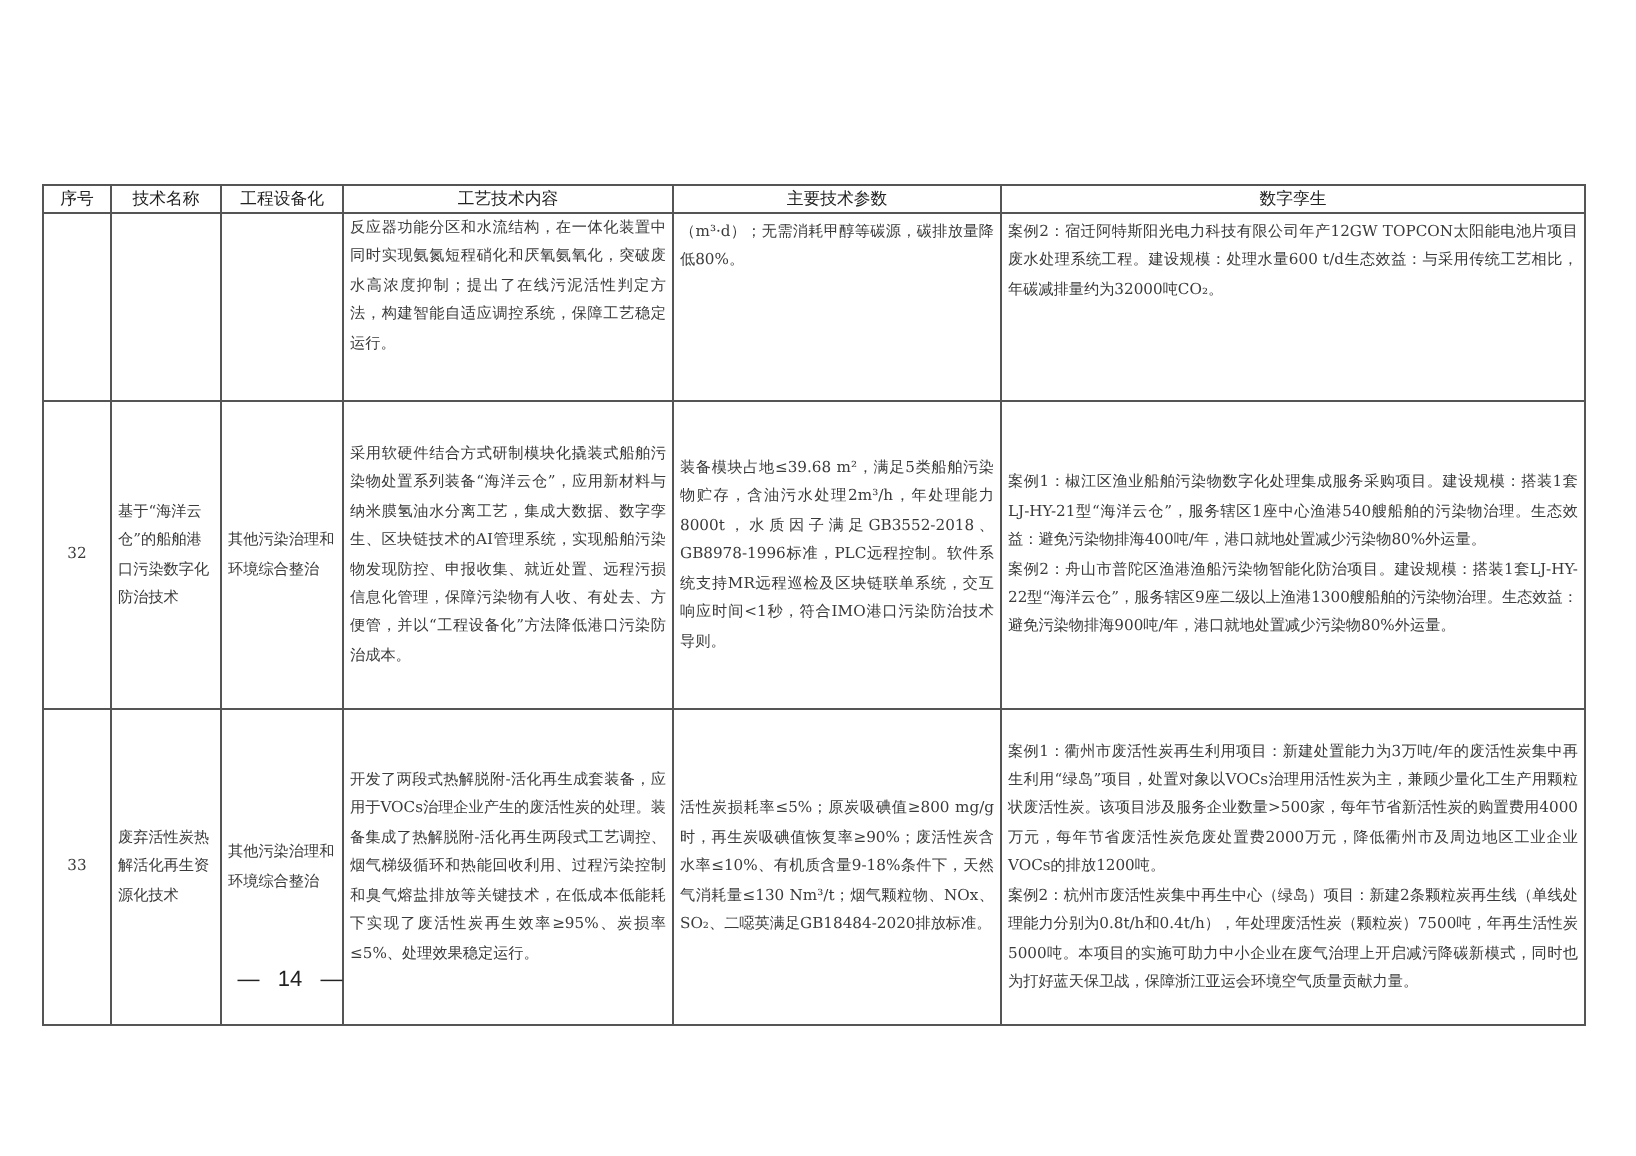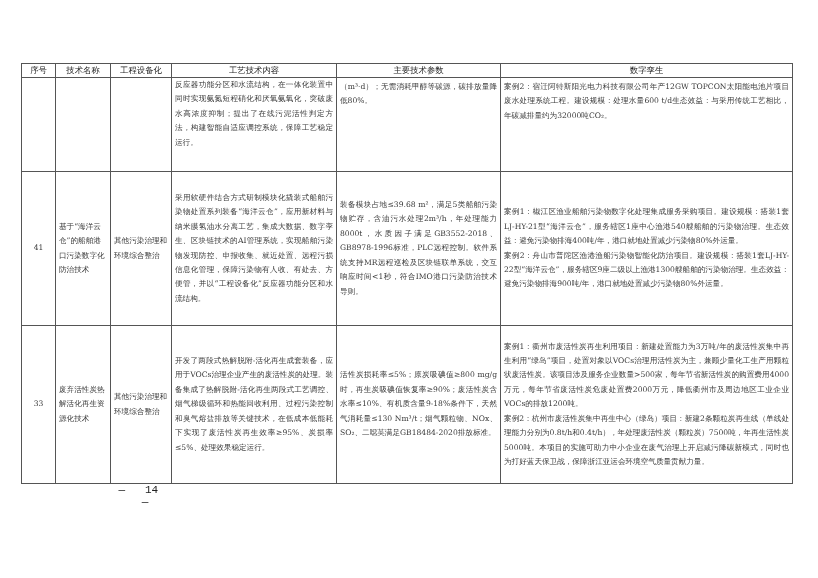--- a/index.html
+++ b/index.html
@@ -1,32 +1,32 @@
 <!DOCTYPE html>
 <html><head>
 <meta charset="utf-8">
 <style>
   html, body { margin:0; padding:0; background:#ffffff; }
   body { width:818px; height:578px; position:relative; overflow:hidden;
          font-family:"DejaVu Serif","Liberation Serif",serif; color:#333; }
-  table.doc { position:absolute; left:21px; top:63px; border-collapse:collapse;
+  table.doc { position:absolute; left:21px; top:92px; border-collapse:collapse;
               table-layout:fixed; width:771px; }
   table.doc td, table.doc th { border:1px solid #555; padding:0 3px; vertical-align:middle;
               font-size:7.6px; line-height:14.4px; color:#3a3a3a; }
   table.doc th { font-family:"DejaVu Sans","Liberation Sans",sans-serif; font-weight:normal;
                  font-size:8.4px; height:13px; line-height:13px; text-align:center; color:#222; }
   .c-no { text-align:center; }
   .c-name, .c-cat { text-align:left; color:#555; }
   .c-proc, .c-param, .c-case { text-align:justify; vertical-align:top; }
   .c-proc { padding-top:2px; }
   .row-a td.c-proc, .row-a td.c-param, .row-a td.c-case { vertical-align:top; }
   .vc { vertical-align:middle !important; }
   p { margin:0; }
   .page-num { position:absolute; left:115px; top:484px; width:60px; text-align:center;
-              font-size:11px; color:#222; font-family:Liberation Mono, monospace; }
+              font-size:11px; color:#222; font-family:Liberation Sans, sans-serif; }
   .page-num span { display:inline-block; }
 </style>
 </head>
 <body>
 
 <table class="doc">
   <colgroup>
     <col style="width:34px">
     <col style="width:55px">
     <col style="width:61px">
@@ -53,25 +53,25 @@
         <p>反应器功能分区和水流结构，在一体化装置中同时实现氨氮短程硝化和厌氧氨氧化，突破废水高浓度抑制；提出了在线污泥活性判定方法，构建智能自适应调控系统，保障工艺稳定运行。</p>
       </td>
       <td class="c-param" style="padding-top:2px">
         <p>（m³·d）；无需消耗甲醇等碳源，碳排放量降低80%。</p>
       </td>
       <td class="c-case" style="padding-top:2px">
         <p>案例2：宿迁阿特斯阳光电力科技有限公司年产12GW TOPCON太阳能电池片项目废水处理系统工程。建设规模：处理水量600 t/d生态效益：与采用传统工艺相比，年碳减排量约为32000吨CO₂。</p>
       </td>
     </tr>
     <tr style="height:154px">
-      <td class="c-no">41</td>
+      <td class="c-no">32</td>
       <td class="c-name">基于“海洋云仓”的船舶港口污染数字化防治技术</td>
       <td class="c-cat">其他污染治理和环境综合整治</td>
       <td class="c-proc vc">
-        <p>采用软硬件结合方式研制模块化撬装式船舶污染物处置系列装备“海洋云仓”，应用新材料与纳米膜氢油水分离工艺，集成大数据、数字孪生、区块链技术的AI管理系统，实现船舶污染物发现防控、申报收集、就近处置、远程污损信息化管理，保障污染物有人收、有处去、方便管，并以“工程设备化”反应器功能分区和水流结构。</p>
+        <p>采用软硬件结合方式研制模块化撬装式船舶污染物处置系列装备“海洋云仓”，应用新材料与纳米膜氢油水分离工艺，集成大数据、数字孪生、区块链技术的AI管理系统，实现船舶污染物发现防控、申报收集、就近处置、远程污损信息化管理，保障污染物有人收、有处去、方便管，并以“工程设备化”方法降低港口污染防治成本。</p>
       </td>
       <td class="c-param vc">
         <p>装备模块占地≤39.68 m²，满足5类船舶污染物贮存，含油污水处理2m³/h，年处理能力8000t，水质因子满足GB3552-2018、GB8978-1996标准，PLC远程控制。软件系统支持MR远程巡检及区块链联单系统，交互响应时间&lt;1秒，符合IMO港口污染防治技术导则。</p>
       </td>
       <td class="c-case vc">
         <p>案例1：椒江区渔业船舶污染物数字化处理集成服务采购项目。建设规模：搭装1套LJ-HY-21型“海洋云仓”，服务辖区1座中心渔港540艘船舶的污染物治理。生态效益：避免污染物排海400吨/年，港口就地处置减少污染物80%外运量。</p>
         <p>案例2：舟山市普陀区渔港渔船污染物智能化防治项目。建设规模：搭装1套LJ-HY-22型“海洋云仓”，服务辖区9座二级以上渔港1300艘船舶的污染物治理。生态效益：避免污染物排海900吨/年，港口就地处置减少污染物80%外运量。</p>
       </td>
     </tr>
     <tr style="height:158px">

